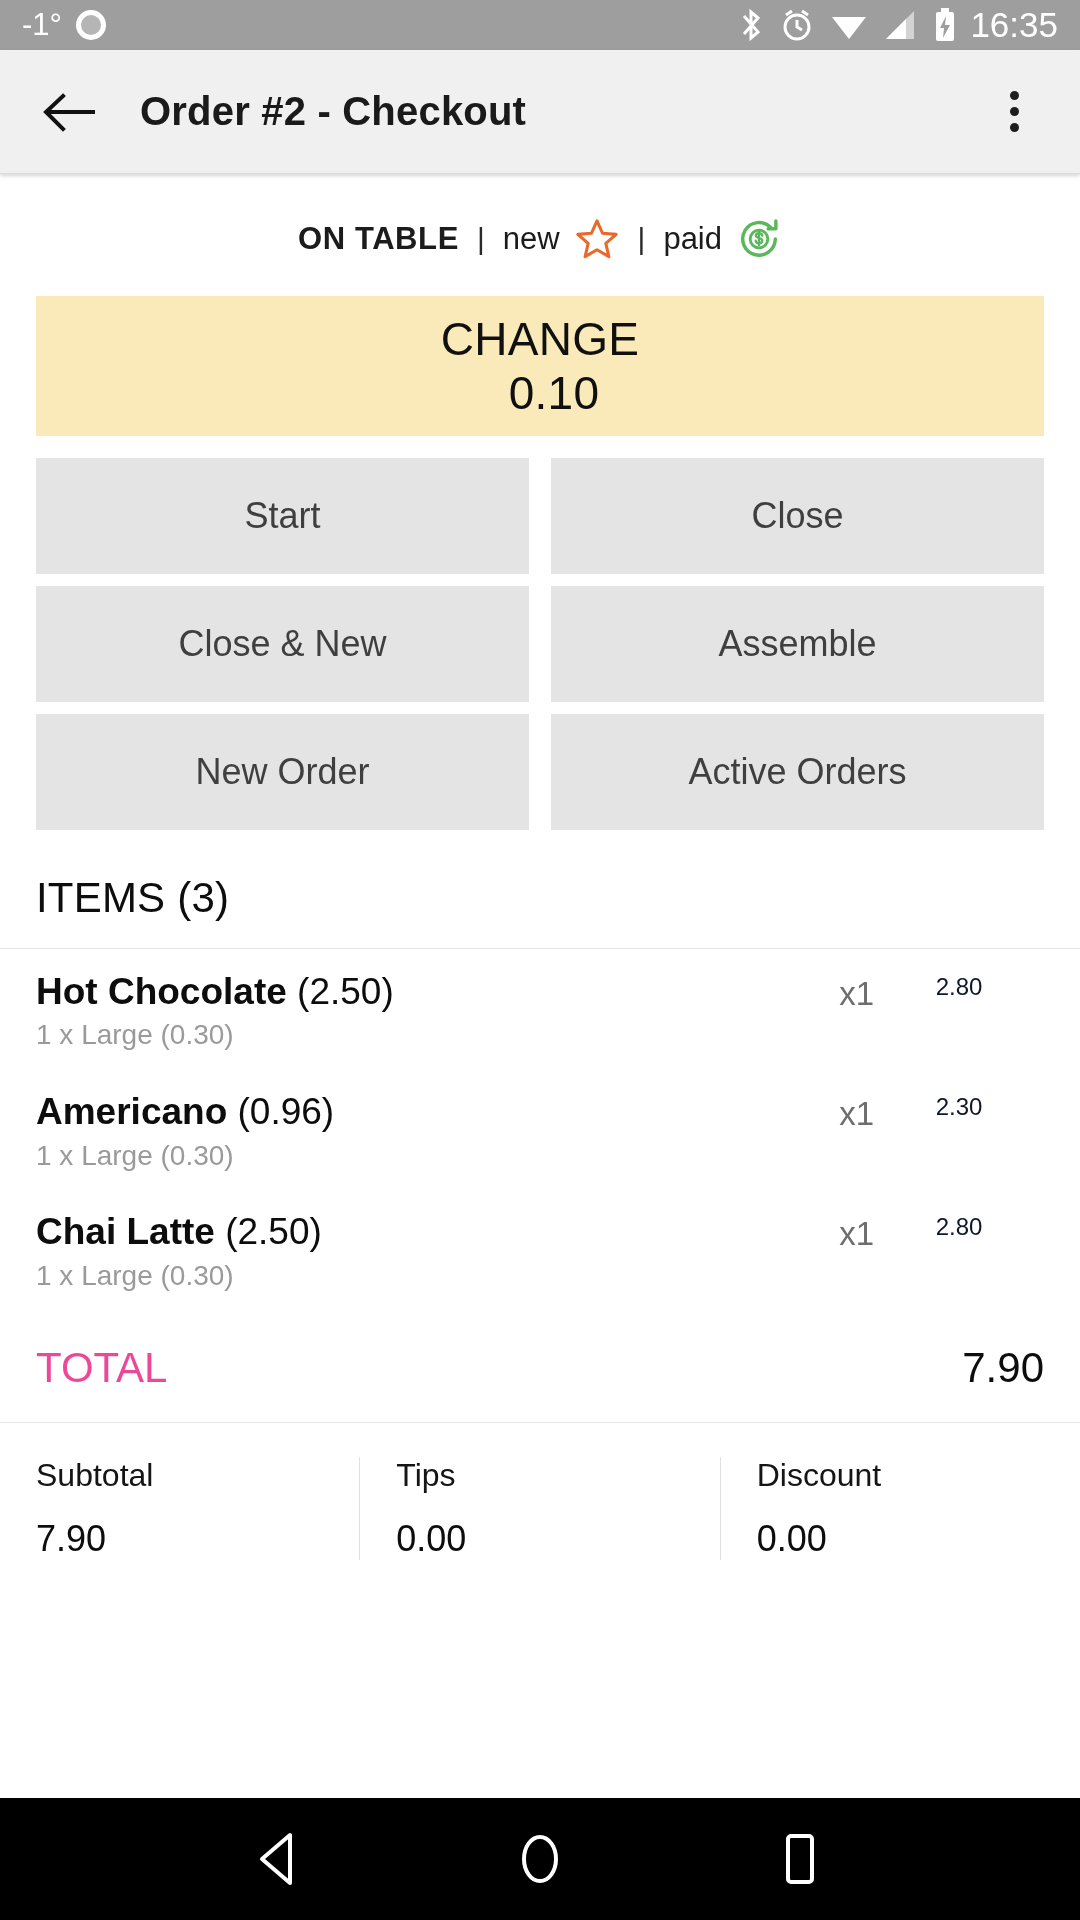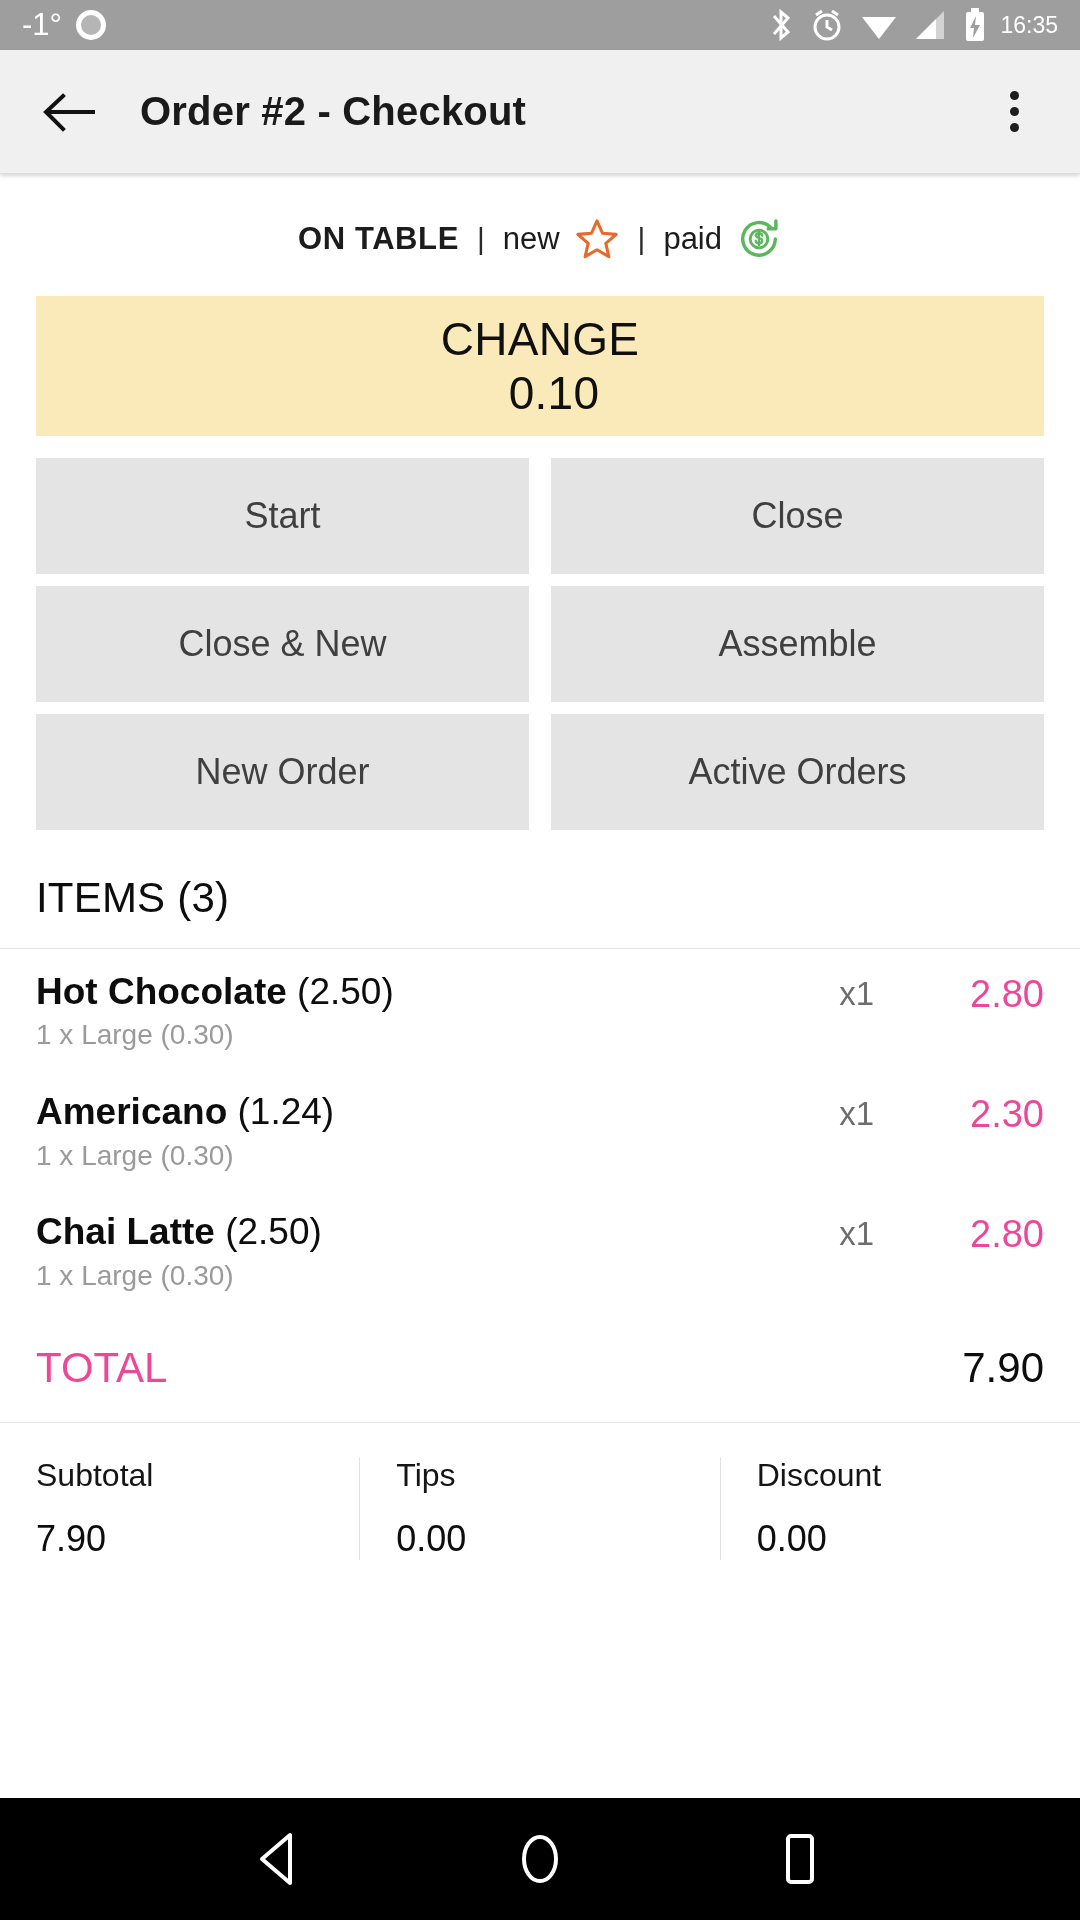--- a/index.html
+++ b/index.html
@@ -23,21 +23,21 @@
     font-size:31px; letter-spacing:0px; font-weight:400;
   }
   #status-bar .weather-dot {
     width:30px; height:30px; border-radius:50%;
     border:5px solid #ffffff; background:#b5b5b5;
     margin-left:14px;
   }
   #status-bar .spacer { flex:1; }
   #status-bar .sb-icons { display:flex; align-items:center; gap:16px; }
   #status-bar svg { display:block; }
-  #status-bar .clock { font-size:23px; margin-left:14px; }
+  #status-bar .clock { font-size:35px; margin-left:14px; }
 
   
   #app-bar {
     height:124px; width:100%;
     background:#f0f0f0;
     display:flex; align-items:center;
     padding:0 38px;
     border-bottom:1px solid #dcdcdc;
     box-shadow:0 2px 4px rgba(0,0,0,.16);
     position:relative; z-index:3;
@@ -101,21 +101,21 @@
   }
   .item-main { flex:1; min-width:0; }
   .item-title { font-size:37px; color:#0d0d0d; font-weight:700; line-height:1.12; }
   .item-title .base-price { font-weight:400; }
   .item-sub { font-size:28px; color:#9a9a9a; margin-top:8px; line-height:1.1; }
   .item-qty {
     font-size:33px; color:#6d6d6d; width:150px; text-align:right;
     padding-top:4px;
   }
   .item-price {
-    font-size:38px; color:#ec4899; width:170px; text-align:right;
+    font-size:24px; color:#0f172a; width:170px; text-align:center;
     padding-top:2px;
   }
 
   #total-row {
     display:flex; align-items:center;
     padding:34px 36px 30px;
   }
   #total-row .total-label { font-size:42px; color:#ec4899; flex:1; }
   #total-row .total-value { font-size:42px; color:#0d0d0d; }
 
@@ -247,21 +247,21 @@
       <div class="item-sub">1 x Large (0.30)</div>
     </div>
     <div class="item-qty">x1</div>
     <div class="item-price">2.80</div>
   </div>
 
   <div class="item-row">
     <div class="item-main">
       <div class="item-title">
         <span>Americano</span>
-        <span class="base-price">(1.24)</span>
+        <span class="base-price">(0.96)</span>
       </div>
       <div class="item-sub">1 x Large (0.30)</div>
     </div>
     <div class="item-qty">x1</div>
     <div class="item-price">2.30</div>
   </div>
 
   <div class="item-row">
     <div class="item-main">
       <div class="item-title">

